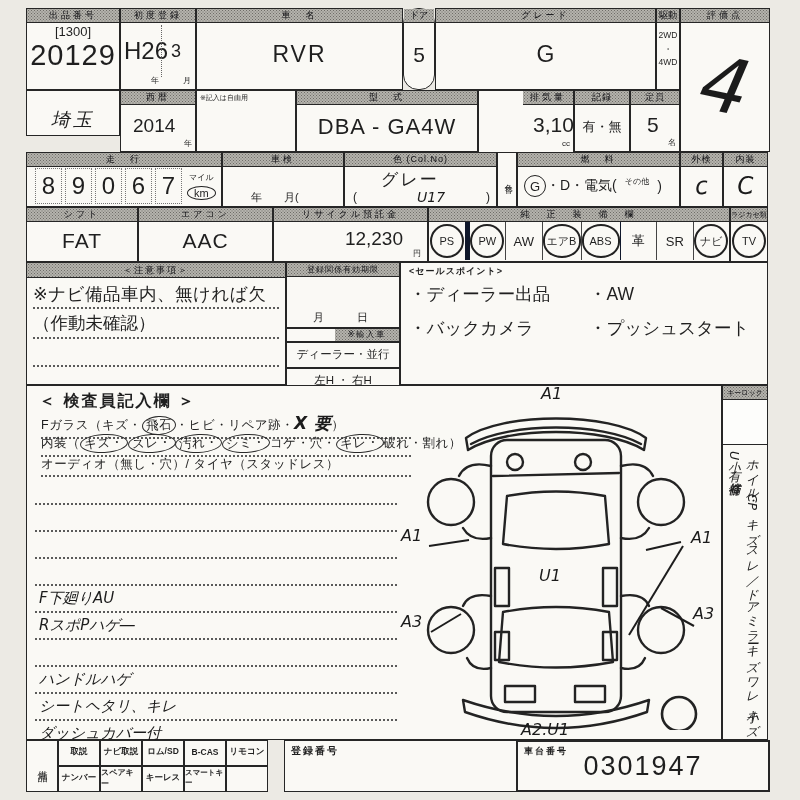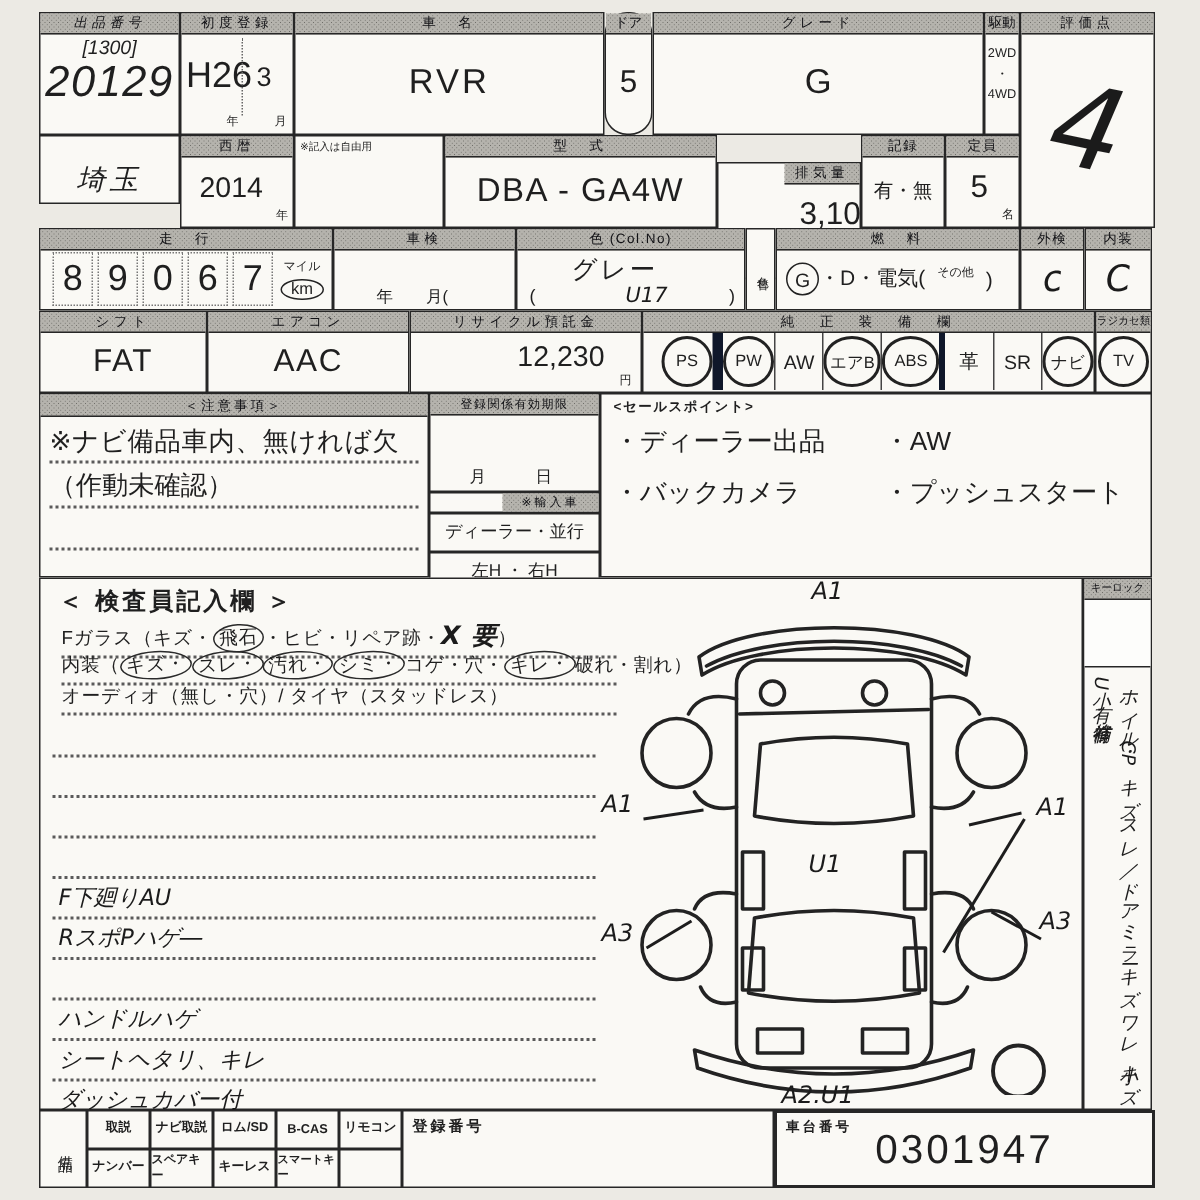--- a/index.html
+++ b/index.html
@@ -61,21 +61,21 @@
   .chk{font-size:12.5px;letter-spacing:.5px;white-space:nowrap;}
   .opt{display:inline-block;}
   .opt:not(.last)::after{content:"・";}
   .tiny{font-size:8px;letter-spacing:0;}
   .vtext{writing-mode:vertical-rl;}
   svg{display:block;}
 </style>
 </head>
 <body>
 
-<div class="cell" style="left:26px;top:8px;width:94px;height:82px;font-style:italic;">
+<div class="cell" style="left:26px;top:8px;width:94px;height:82px;">
   <div class="hdr">出品番号</div>
   <div class="body" style="text-align:center;">
     <div style="font-size:13px;margin-top:1px;">[1300]</div>
     <div style="font-size:29px;letter-spacing:1px;">20129</div>
   </div>
 </div>
 
 <div class="cell" style="left:120px;top:8px;width:76px;height:82px;">
   <div class="hdr">初度登録</div>
   <div class="body" style="height:65px;">
@@ -134,21 +134,21 @@
   <div class="body">
     <span class="abs" style="left:3px;top:2px;font-size:7px;letter-spacing:0;">※記入は自由用</span>
   </div>
 </div>
 
 <div class="cell" style="left:296px;top:90px;width:182px;height:62px;">
   <div class="hdr" style="height:13px;line-height:13px;">型　式</div>
   <div class="body center" style="height:44px;font-size:22px;letter-spacing:1px;">DBA -  GA4W</div>
 </div>
 
-<div class="cell" style="left:478px;top:108px;width:96px;height:78px;padding-left:44px;">
+<div class="cell" style="left:478px;top:90px;width:96px;height:78px;padding-left:44px;">
   <div class="hdr" style="height:13px;line-height:13px;">排気量</div>
   <div class="body" style="height:44px;">
     <span class="abs" style="left:10px;top:8px;font-size:21px;">3,100</span>
     <span class="abs tiny" style="right:3px;bottom:1px;">cc</span>
   </div>
 </div>
 
 <div class="cell" style="left:574px;top:90px;width:56px;height:62px;">
   <div class="hdr" style="height:13px;line-height:13px;letter-spacing:1px;">記録</div>
   <div class="body center" style="height:44px;font-size:13px;">有・無</div>
@@ -232,33 +232,33 @@
   <div class="hdr" style="height:13px;line-height:13px;">リサイクル預託金</div>
   <div class="body" style="height:38px;">
     <span class="abs" style="right:24px;top:6px;font-size:19px;">12,230</span>
     <span class="abs tiny" style="right:6px;bottom:1px;">円</span>
   </div>
 </div>
 
 <div class="cell" style="left:428px;top:207px;width:302px;height:55px;">
   <div class="hdr" style="height:13px;line-height:13px;letter-spacing:4px;">純　正　装　備　欄</div>
   <div class="body" style="height:38px;display:flex;">
-    <span class="center" style="flex:1;border-right:7px solid #0f172a;margin-left:12px;">
+    <span class="center" style="flex:1;border-right:5px solid #0f172a;">
         <span class="badge">PS</span>
       </span>
     <span class="center" style="flex:1;border-right:1px solid #444;">
         <span class="badge">PW</span>
       </span>
     <span class="center" style="flex:1;border-right:1px solid #444;">
         <span class="badge plain">AW</span>
       </span>
     <span class="center" style="flex:1;border-right:1px solid #444;">
         <span class="badge" style="width:34px;border-radius:50%/46%;">エアB</span>
       </span>
-    <span class="center" style="flex:1;border-right:4px solid #0f172a;">
+    <span class="center" style="flex:1;border-right:1px solid #0f172a;">
         <span class="badge" style="width:34px;border-radius:50%/46%;">ABS</span>
       </span>
     <span class="center" style="flex:1;border-right:1px solid #444;">
         <span class="badge plain">革</span>
       </span>
     <span class="center" style="flex:1;border-right:1px solid #444;">
         <span class="badge plain">SR</span>
       </span>
     <span class="center" style="flex:1;">
         <span class="badge">ナビ</span>
@@ -432,20 +432,20 @@
   <div class="body center" style="height:22px;font-size:8px;font-weight:bold;">スペアキー</div>
 </div>
 <div class="cell" style="left:142px;top:766px;width:42px;height:26px;">
   <div class="body center" style="height:22px;font-size:8.5px;font-weight:bold;">キーレス</div>
 </div>
 <div class="cell" style="left:184px;top:766px;width:42px;height:26px;">
   <div class="body center" style="height:22px;font-size:7.5px;font-weight:bold;">スマートキー</div>
 </div>
 <div class="cell" style="left:226px;top:766px;width:42px;height:26px;"></div>
 
-<div class="cell" style="left:268px;top:740px;width:248px;height:52px;text-align:right;">
+<div class="cell" style="left:284px;top:740px;width:248px;height:52px;text-align:right;">
   <span class="abs" style="left:6px;top:3px;font-size:10px;font-weight:bold;letter-spacing:2px;">登録番号</span>
 </div>
 
 <div class="cell" style="left:516px;top:740px;width:254px;height:52px;border-width:2px;">
   <span class="abs" style="left:6px;top:3px;font-size:9px;font-weight:bold;letter-spacing:2px;">車台番号</span>
   <div class="body center" style="height:48px;font-size:27px;letter-spacing:2px;">0301947</div>
 </div>
 
 </body></html>

